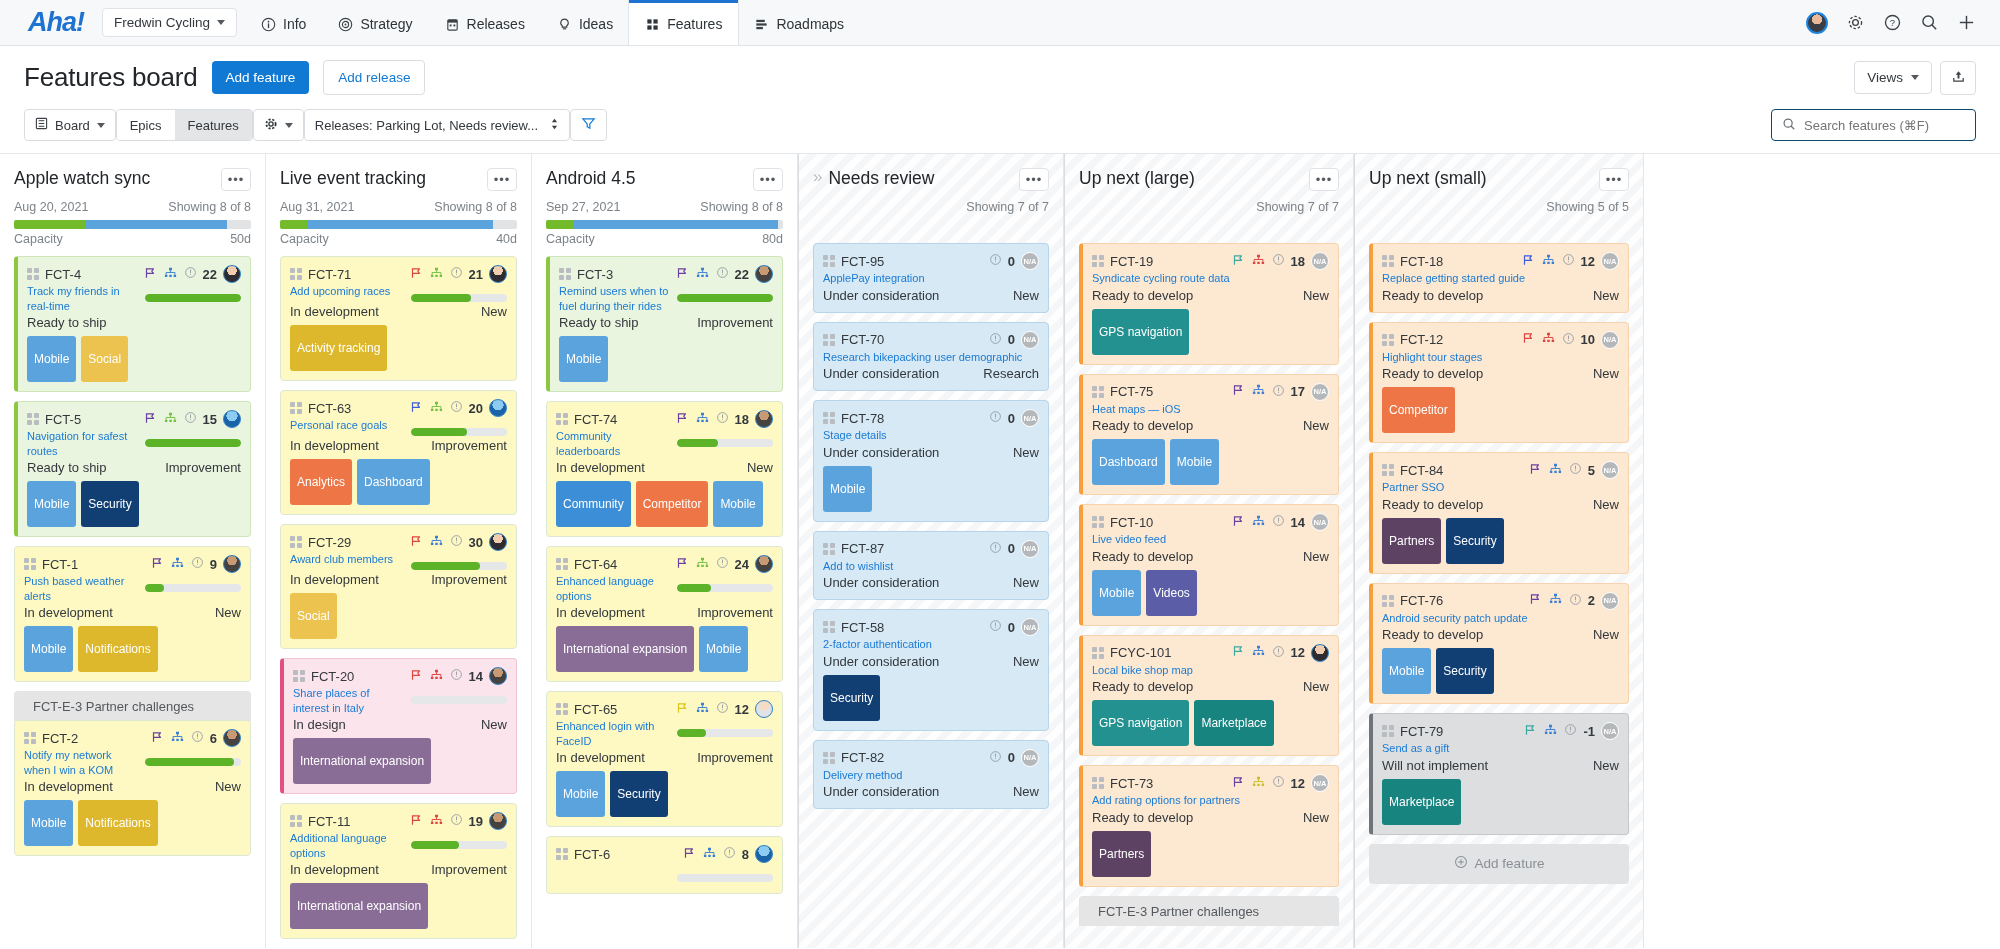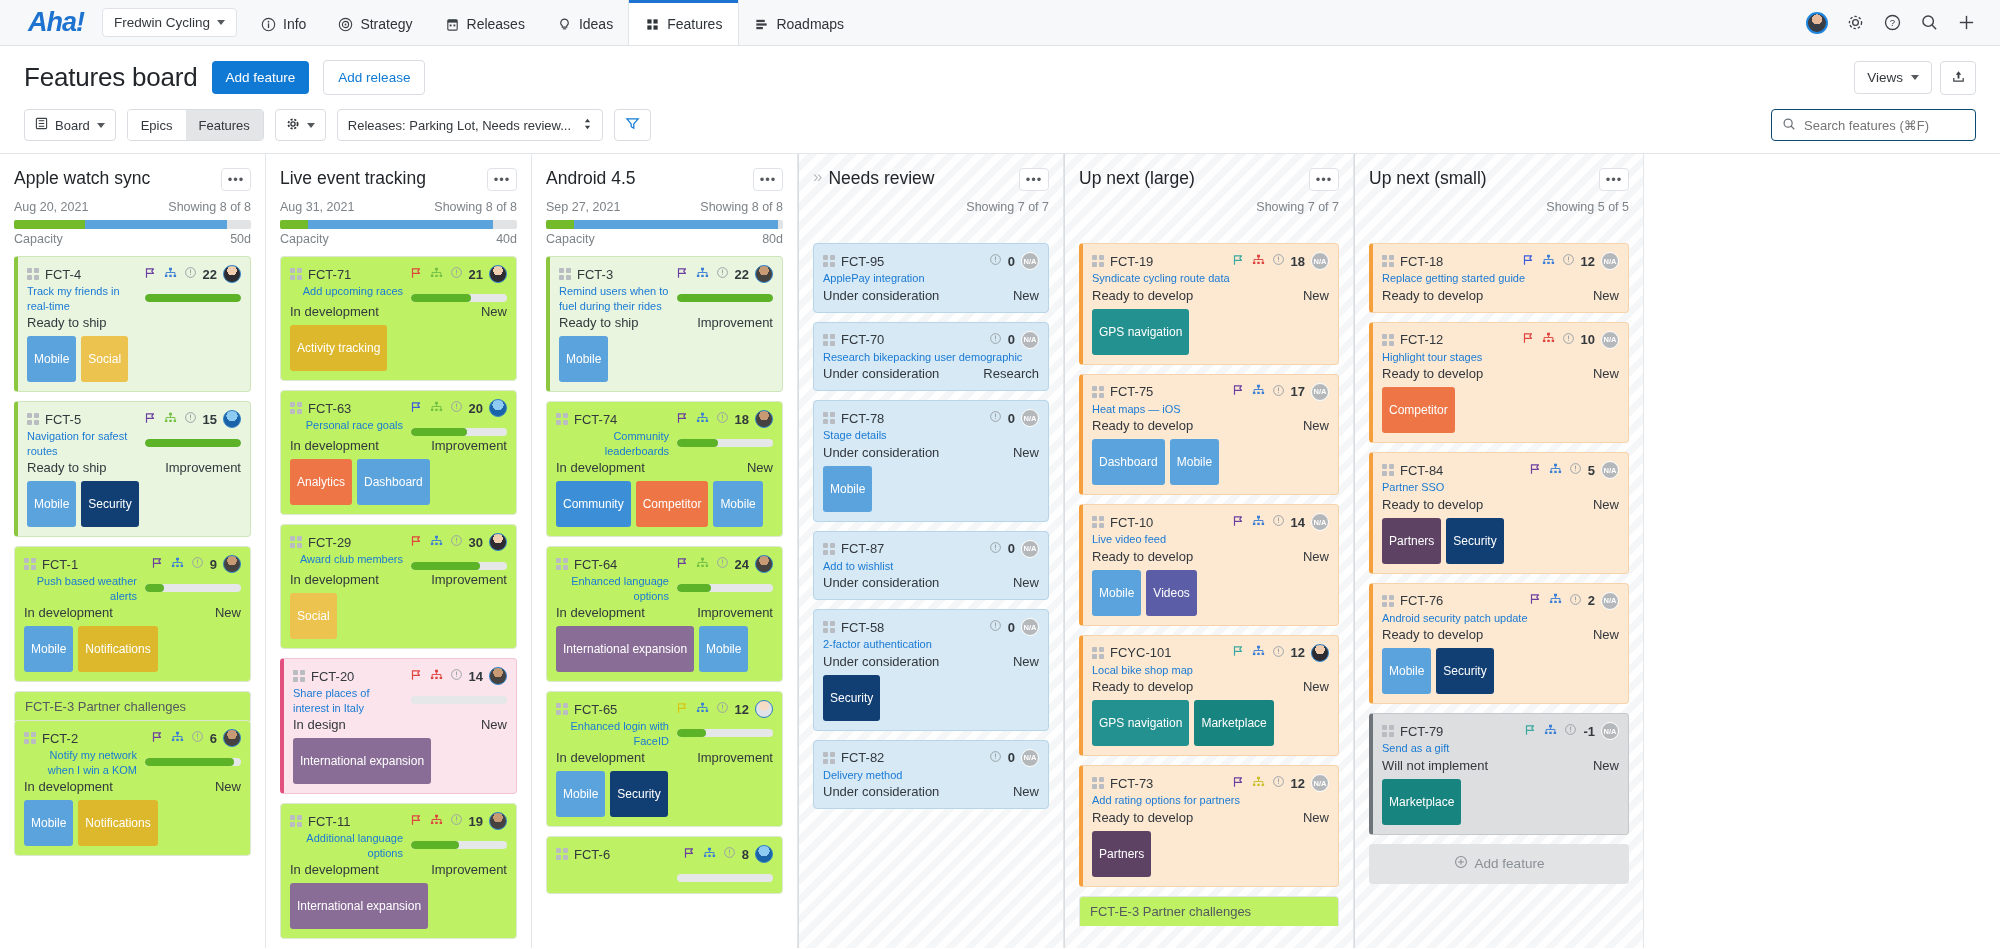--- a/index.html
+++ b/index.html
@@ -82,21 +82,21 @@
     background:#fff; border:1px solid #d9dde1; border-radius:4px;
     padding:8px 12px; font-size:13.5px; color:#33383d; cursor:pointer;
     display:flex; align-items:center; gap:8px; font-family:inherit;
   }
   .btn-square {
     background:#fff; border:1px solid #d9dde1; border-radius:4px;
     width:36px; height:34px; display:flex; align-items:center; justify-content:center; cursor:pointer;
   }
 
   
-  .toolbar { display:flex; align-items:center; gap:11px; padding: 14px 24px 12px 24px; background:#fff; }
+  .toolbar { display:flex; align-items:center; gap:0; padding: 14px 24px 12px 24px; background:#fff; }
   .tb {
     background:#fff; border:1px solid #d9dde1; border-radius:4px;
     height:32px; display:flex; align-items:center; padding:0 10px; gap:7px;
     font-size:13px; color:#33383d; cursor:pointer;
   }
   .segmented { display:flex; border:1px solid #d9dde1; border-radius:4px; overflow:hidden; height:32px; }
   .segmented div { padding:0 13px; display:flex; align-items:center; font-size:13px; color:#33383d; cursor:pointer; background:#fff; }
   .segmented div.on { background:#e3e5e7; }
   .releases-sel {
     background:#fff; border:1px solid #d9dde1; border-radius:4px;
@@ -136,21 +136,21 @@
   .capbar { height:9px; border-radius:2px; background:#e1e3e5; margin-top:6px; display:flex; overflow:hidden; }
   .capbar i { display:block; height:100%; }
   .caprow { display:flex; justify-content:space-between; font-size:12.5px; color:#7d8388; margin-top:3px; }
   .cards { margin-top:10px; }
 
   .card {
     border-radius:4px; padding:8px 9px 9px 9px; margin-bottom:9px;
     border:1px solid transparent;
   }
   .card.green { background:#e9f5df; border-color:#cfe6bb; border-left:4px solid #8dc63f; }
-  .card.greenplain { background:#bef264; border:1px solid #dde8d2;text-align:right; }
+  .card.greenplain { background:#fef9c3; border:1px solid #dde8d2; }
   .card.pink { background:#fbe4ec; border:1px solid #f1c3d5; border-left:4px solid #e2507f; }
   .card.blue { background:#d6e9f5; border:1px solid #b6d5e9; }
   .card.orange { background:#fde9d2; border:1px solid #f6d3ac; border-left:4px solid #f5a03c; }
   .card.gray { background:#dcdedf; border:1px solid #c5c8ca; border-left:4px solid #6e7479; }
 
   .crow1 { display:flex; align-items:center; gap:6px; }
   .grip { display:grid; grid-template-columns:5px 5px; grid-template-rows:5px 5px; gap:2px; flex:none; }
   .grip i { background:#b9bdc1; display:block; border-radius:1px; }
   .fid { font-size:13px; color:#33383d; }
   .cicons { margin-left:auto; display:flex; align-items:center; gap:6px; }
@@ -169,22 +169,22 @@
   .ctitle { color:#1a7ad4; font-size:11px; line-height:1.32; cursor:pointer; flex:1 1 auto; }
   .prog { flex:0 0 96px; height:8px; border-radius:4px; background:#e5e7e9; margin-top:10px; overflow:hidden; }
   .prog i { display:block; height:100%; background:#5cb327; border-radius:4px; }
   .crow3 { display:flex; justify-content:space-between; align-items:baseline; margin-top:2px; }
   .status { font-size:13px; color:#33383d; }
   .type { font-size:13px; color:#33383d; }
   .tags { display:flex; flex-wrap:wrap; gap:5px; margin-top:6px; }
   .tag { border-radius:3px; padding:16px 7px; font-size:12px; color:#fff; white-space:nowrap; }
 
   .epicbar {
-    background:#bef264; border:1px solid #e2e5e8; border-bottom:none;
-    border-radius:4px 4px 0 0; padding:7px 10px; font-size:13px; color:#55595e;
+    background:#e5e5e5; border:1px solid #e2e5e8; border-bottom:none;
+    border-radius:4px 4px 0 0; padding:7px 18px; font-size:13px; color:#55595e;
     margin-bottom:-1px;
   }
   .addfeat {
     background:#e1e3e5; border-radius:4px; height:40px;
     display:flex; align-items:center; justify-content:center; gap:7px;
     color:#8b9095; font-size:13.5px; cursor:pointer; margin-top:2px;
   }
 </style>
 </head>
 <body>

